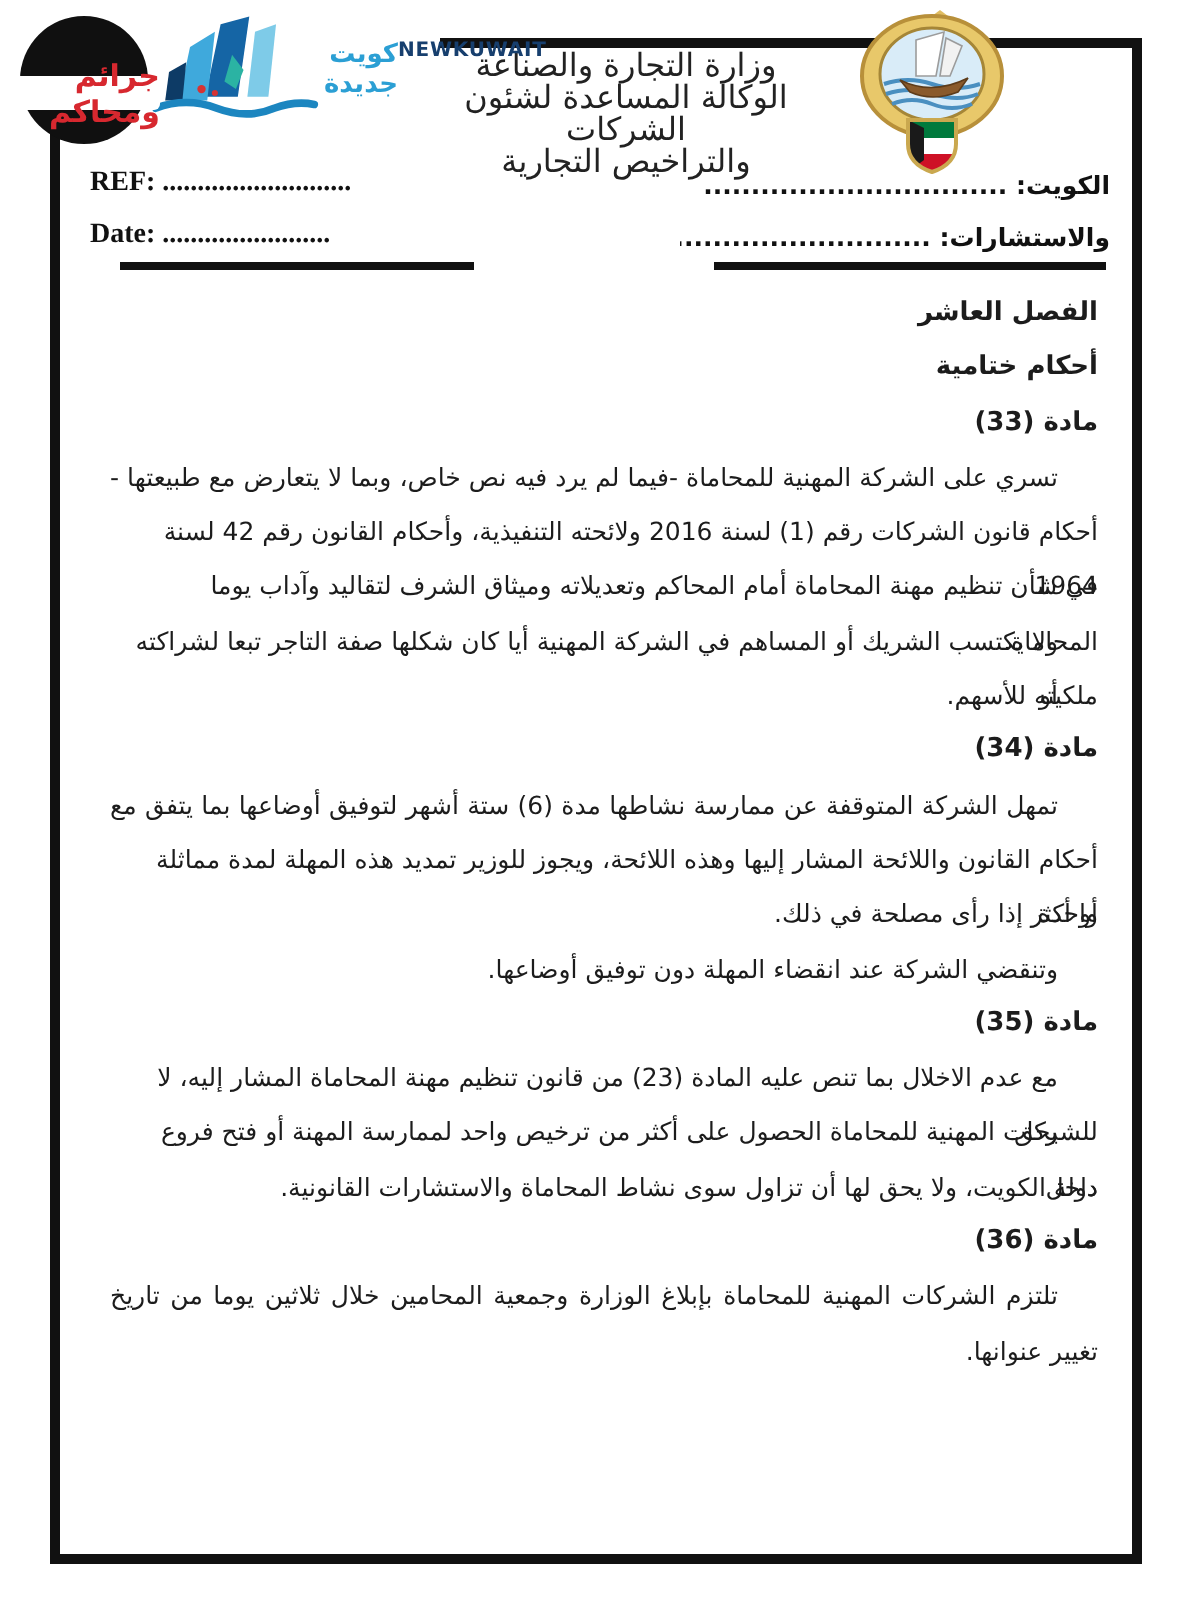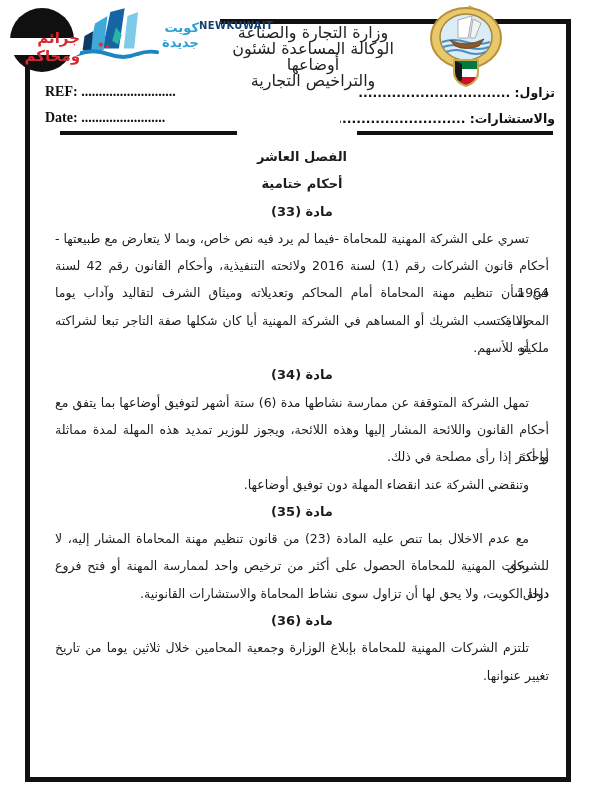--- a/index.html
+++ b/index.html
@@ -46,21 +46,21 @@
   
   .rule{position:absolute;top:131px;height:3.5px;background:#111;}
   .rule-l{left:60px;width:177px;}
   .rule-r{left:357px;width:196px;}
   .memo-title{position:absolute;left:237px;top:114px;width:118px;text-align:center;direction:rtl;
               font-size:17px;font-weight:bold;color:#111;}
 
   
   .content{position:absolute;left:55px;top:143px;width:494px;direction:rtl;font-size:12.5px;
            line-height:27.3px;color:#1c1c1c;}
-  .content .row{height:27.3px;overflow:visible;}
+  .content .row{height:27.3px;overflow:visible;text-align:right;}
   .h{text-align:center;font-weight:bold;font-size:13px;}
   .j{text-align:justify;text-align-last:justify;}
   .end{text-align:right;}
   .ind{padding-right:20px;}
 </style>
 </head>
 <body>
 
 <div class="page">
 
@@ -84,21 +84,21 @@
       <path d="M4,50 Q20,44 36,50 T66,50 Q77,46 87,48" fill="none" stroke="#1c86c0" stroke-width="4" stroke-linecap="round"></path>
     </svg>
     <div class="nk-text">
       <span class="nk-ar">كويت جديدة</span>
       <span class="nk-en">NEWKUWAIT</span>
     </div>
   </div>
 
   <div class="ministry">
     <div>وزارة التجارة والصناعة</div>
-    <div>الوكالة المساعدة لشئون أوضاعها</div>
+    <div>الوكالة المساعدة لشئون الشركات</div>
     <div>والتراخيص التجارية</div>
   </div>
 
   <svg class="emblem" viewBox="0 0 76 86">
     <path d="M38,4 L42,1 L46,4 L42,7 Z" fill="#e0bd62"></path>
     <ellipse cx="38" cy="34" rx="35" ry="30" fill="#e8c86a" stroke="#b8903a" stroke-width="2"></ellipse>
     <ellipse cx="38" cy="33" rx="26" ry="23" fill="#d9ecf8" stroke="#a58637" stroke-width="1.5"></ellipse>
     <path d="M14,38 Q26,34 38,38 T62,38" fill="none" stroke="#4a8fc0" stroke-width="2"></path>
     <path d="M15,43 Q27,39 39,43 T61,43" fill="none" stroke="#4a8fc0" stroke-width="2"></path>
     <path d="M18,48 Q28,44 38,48 T58,48" fill="none" stroke="#4a8fc0" stroke-width="2"></path>
@@ -114,21 +114,21 @@
       <rect x="26" y="56" width="24" height="9" fill="#007a3d"></rect>
       <rect x="26" y="65" width="24" height="8" fill="#ffffff"></rect>
       <rect x="26" y="73" width="24" height="11" fill="#ce1126"></rect>
       <polygon points="26,56 34,60 34,76 26,82" fill="#1a1a1a"></polygon>
     </g>
     <path d="M26,56 h24 v12 q0,10 -12,14 q-12,-4 -12,-14 z" fill="none" stroke="#caa84f" stroke-width="2"></path>
   </svg>
 
   <div class="ref-en r1">REF: ...........................</div>
   <div class="ref-en r2">Date: ........................</div>
-  <div class="ref-ar r1">تزاول: ................................</div>
+  <div class="ref-ar r1">الكويت: ................................</div>
   <div class="ref-ar r2">والاستشارات: ................................</div>
 
   <div class="rule rule-l"></div>
   <div class="rule rule-r"></div>
 
   <div class="content">
     <div class="row h">الفصل العاشر</div>
     <div class="row h">أحكام ختامية</div>
 
     <div class="row h">مادة (33)</div>

